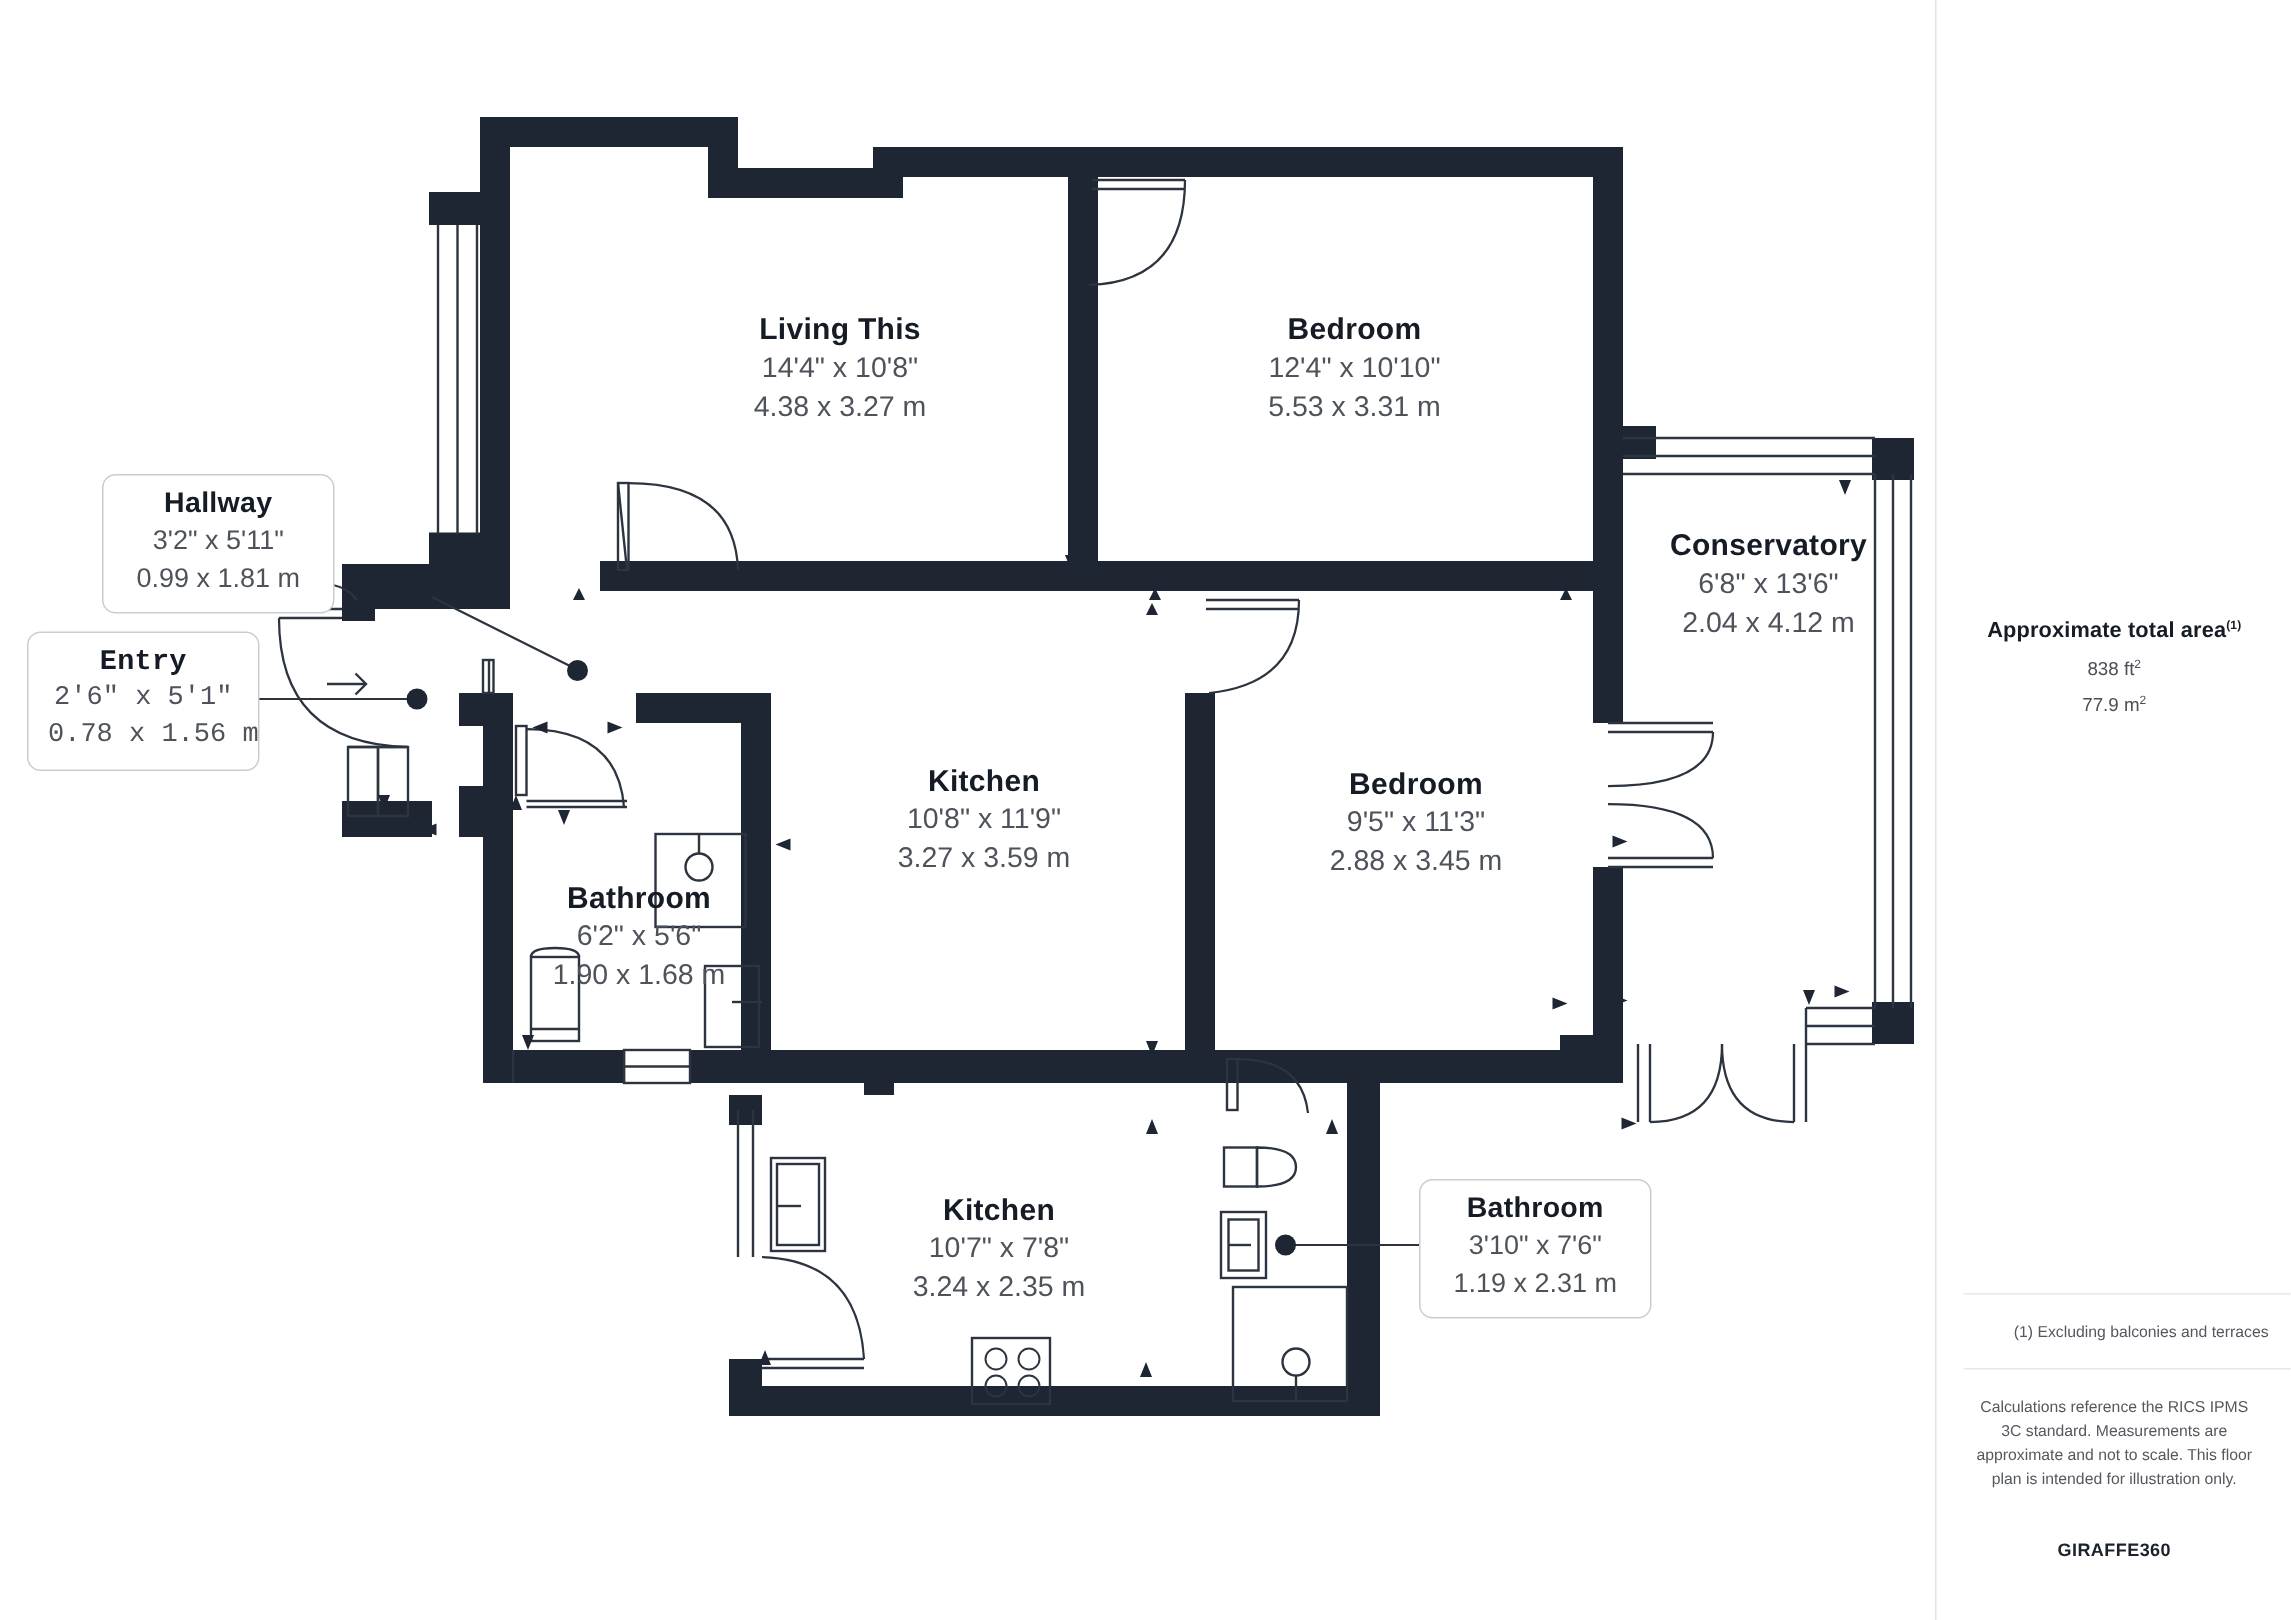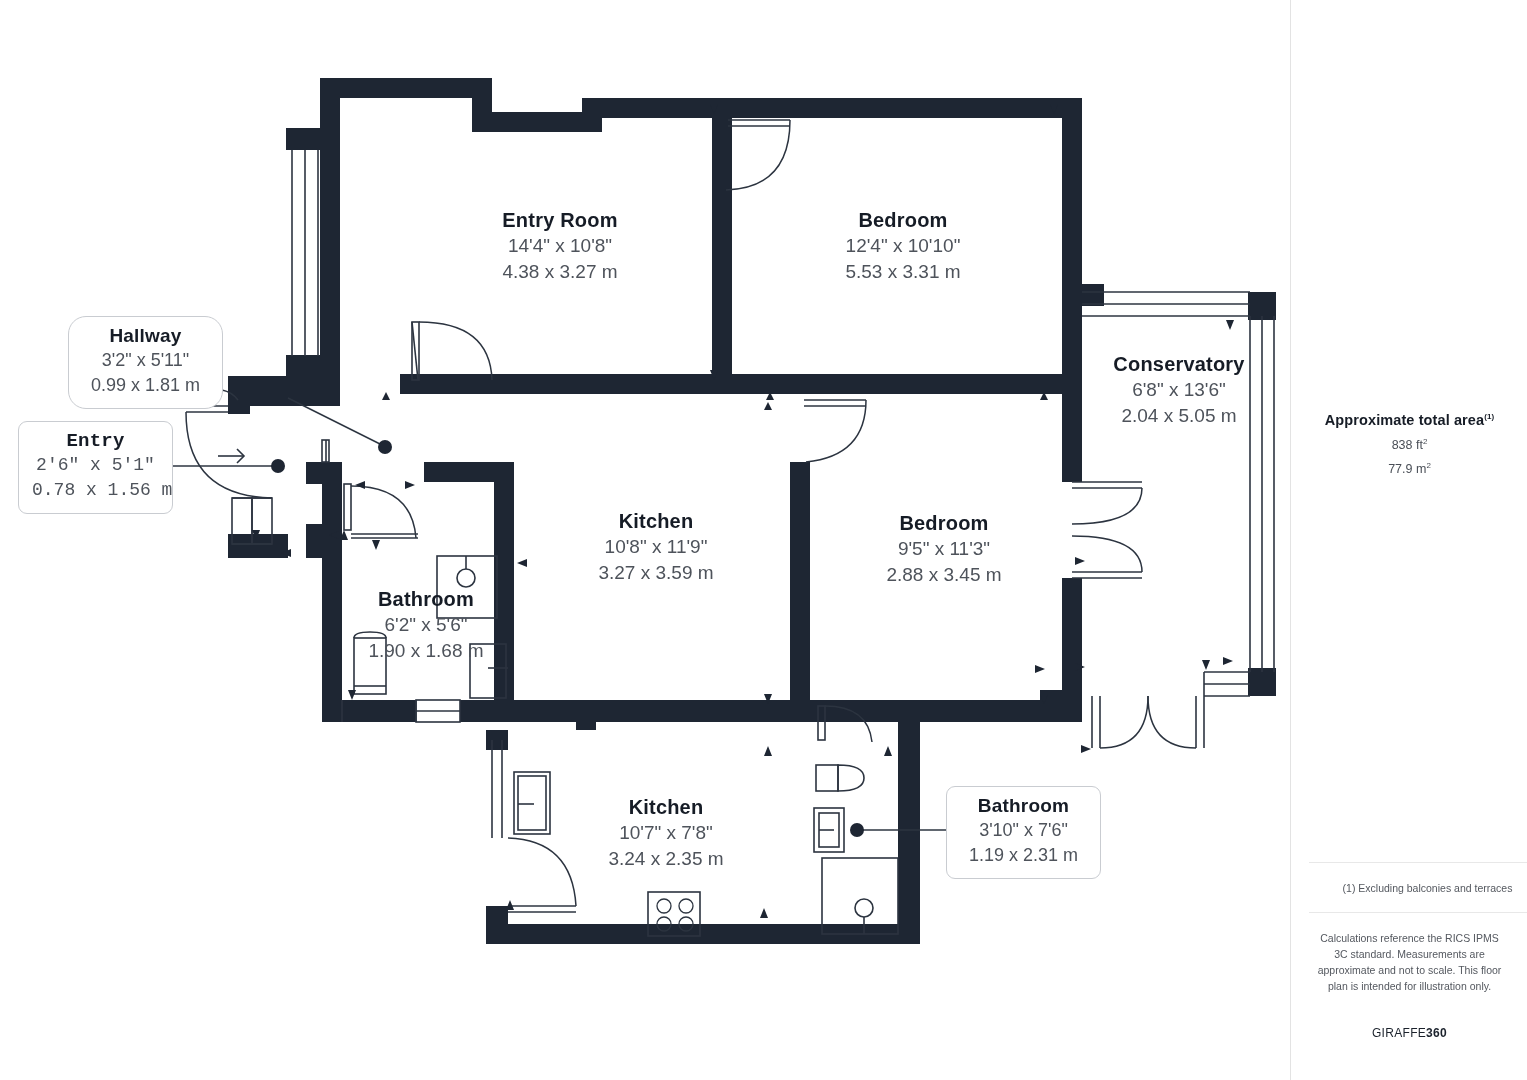--- a/index.html
+++ b/index.html
@@ -36,21 +36,21 @@
     border-top: 1px solid #e8e8e8; border-bottom: 1px solid #e8e8e8;
     display: flex; align-items: center; justify-content: center;
   }
   #footnote-text { font-size: 10.5px; color: #54585f; text-align: center; padding: 0 8px; }
 
   #disclaimer-block { position: absolute; top: 930px; left: 0; width: 237px; padding: 0 22px; }
   #disclaimer-text { font-size: 10.5px; line-height: 16px; color: #54585f; text-align: center; }
 
   #brand { position: absolute; top: 1026px; left: 0; width: 237px; text-align: center;
            font-size: 12px; color: #1b222c; letter-spacing: .3px; }
-  #brand .brand-light { font-weight: normal; margin-top: 37px; }
+  #brand .brand-light { font-weight: bold; margin-top: 37px; }
   #brand .brand-bold { font-weight: bold; }
 
   
   .room-label { position: absolute; text-align: center; white-space: nowrap; }
   .room-name { font-size: 20px; font-weight: bold; color: #161c26; line-height: 25px; letter-spacing: .2px; }
   .room-dim  { font-size: 19px; color: #4e535b; line-height: 26px; }
 
   
   .callout {
     position: absolute; background: #fff; border: 1px solid #c9ccd1;
@@ -319,35 +319,35 @@
 
       <line class="led" x1="172" y1="466" x2="276" y2="466"></line>
       <circle cx="278" cy="466" r="7" fill="#1e2633"></circle>
 
       <line class="led" x1="858" y1="830" x2="946" y2="830"></line>
       <circle cx="857" cy="830" r="7" fill="#1e2633"></circle>
     </g>
   </svg>
 
   <div class="room-label" style="left:460px; top:208px; width:200px;">
-    <div class="room-name">Entry Room</div>
+    <div class="room-name">Living This</div>
     <div class="room-dim">14'4" x 10'8"</div>
     <div class="room-dim">4.38 x 3.27 m</div>
   </div>
 
   <div class="room-label" style="left:808px; top:208px; width:190px;">
     <div class="room-name">Bedroom</div>
     <div class="room-dim">12'4" x 10'10"</div>
     <div class="room-dim">5.53 x 3.31 m</div>
   </div>
 
   <div class="room-label" style="left:1086px; top:352px; width:186px;text-align:center;">
     <div class="room-name">Conservatory</div>
     <div class="room-dim">6'8" x 13'6"</div>
-    <div class="room-dim">2.04 x 5.05 m</div>
+    <div class="room-dim">2.04 x 4.12 m</div>
   </div>
 
   <div class="room-label" style="left:556px; top:509px; width:200px;">
     <div class="room-name">Kitchen</div>
     <div class="room-dim">10'8" x 11'9"</div>
     <div class="room-dim">3.27 x 3.59 m</div>
   </div>
 
   <div class="room-label" style="left:846px; top:511px; width:196px;">
     <div class="room-name">Bedroom</div>
@@ -360,21 +360,21 @@
     <div class="room-dim">6'2" x 5'6"</div>
     <div class="room-dim">1.90 x 1.68 m</div>
   </div>
 
   <div class="room-label" style="left:568px; top:795px; width:196px;">
     <div class="room-name">Kitchen</div>
     <div class="room-dim">10'7" x 7'8"</div>
     <div class="room-dim">3.24 x 2.35 m</div>
   </div>
 
-  <div class="callout" style="left:68px; top:316px; width:155px;border-radius:18px;">
+  <div class="callout" style="left:68px; top:316px; width:155px;">
     <div class="room-name">Hallway</div>
     <div class="room-dim">3'2" x 5'11"</div>
     <div class="room-dim">0.99 x 1.81 m</div>
   </div>
 
   <div class="callout" style="left:18px; top:421px; width:155px;font-family:Liberation Mono, monospace;">
     <div class="room-name">Entry</div>
     <div class="room-dim">2'6" x 5'1"</div>
     <div class="room-dim">0.78 x 1.56 m</div>
   </div>

